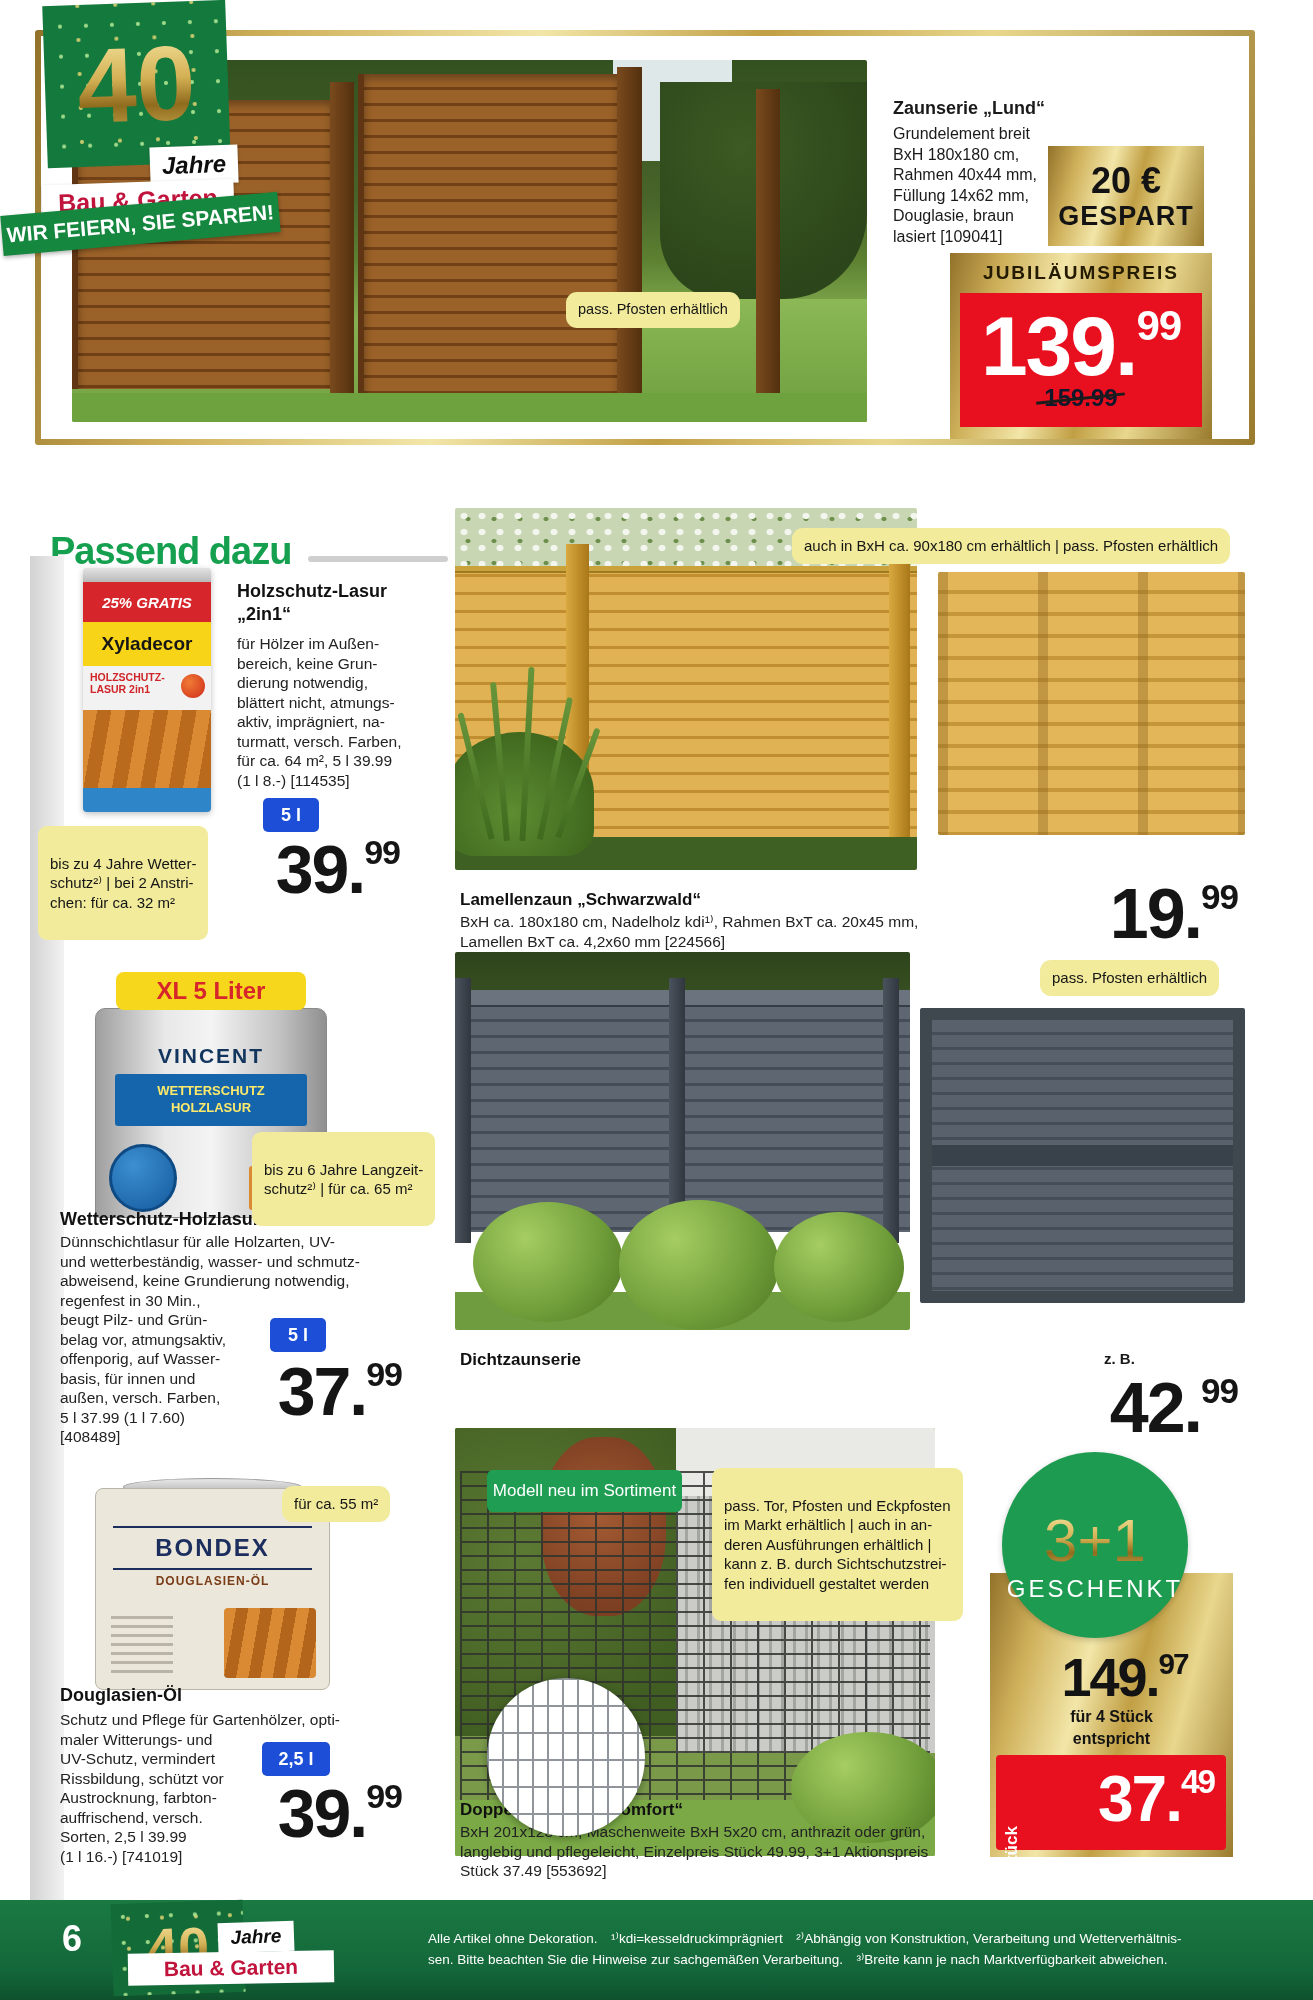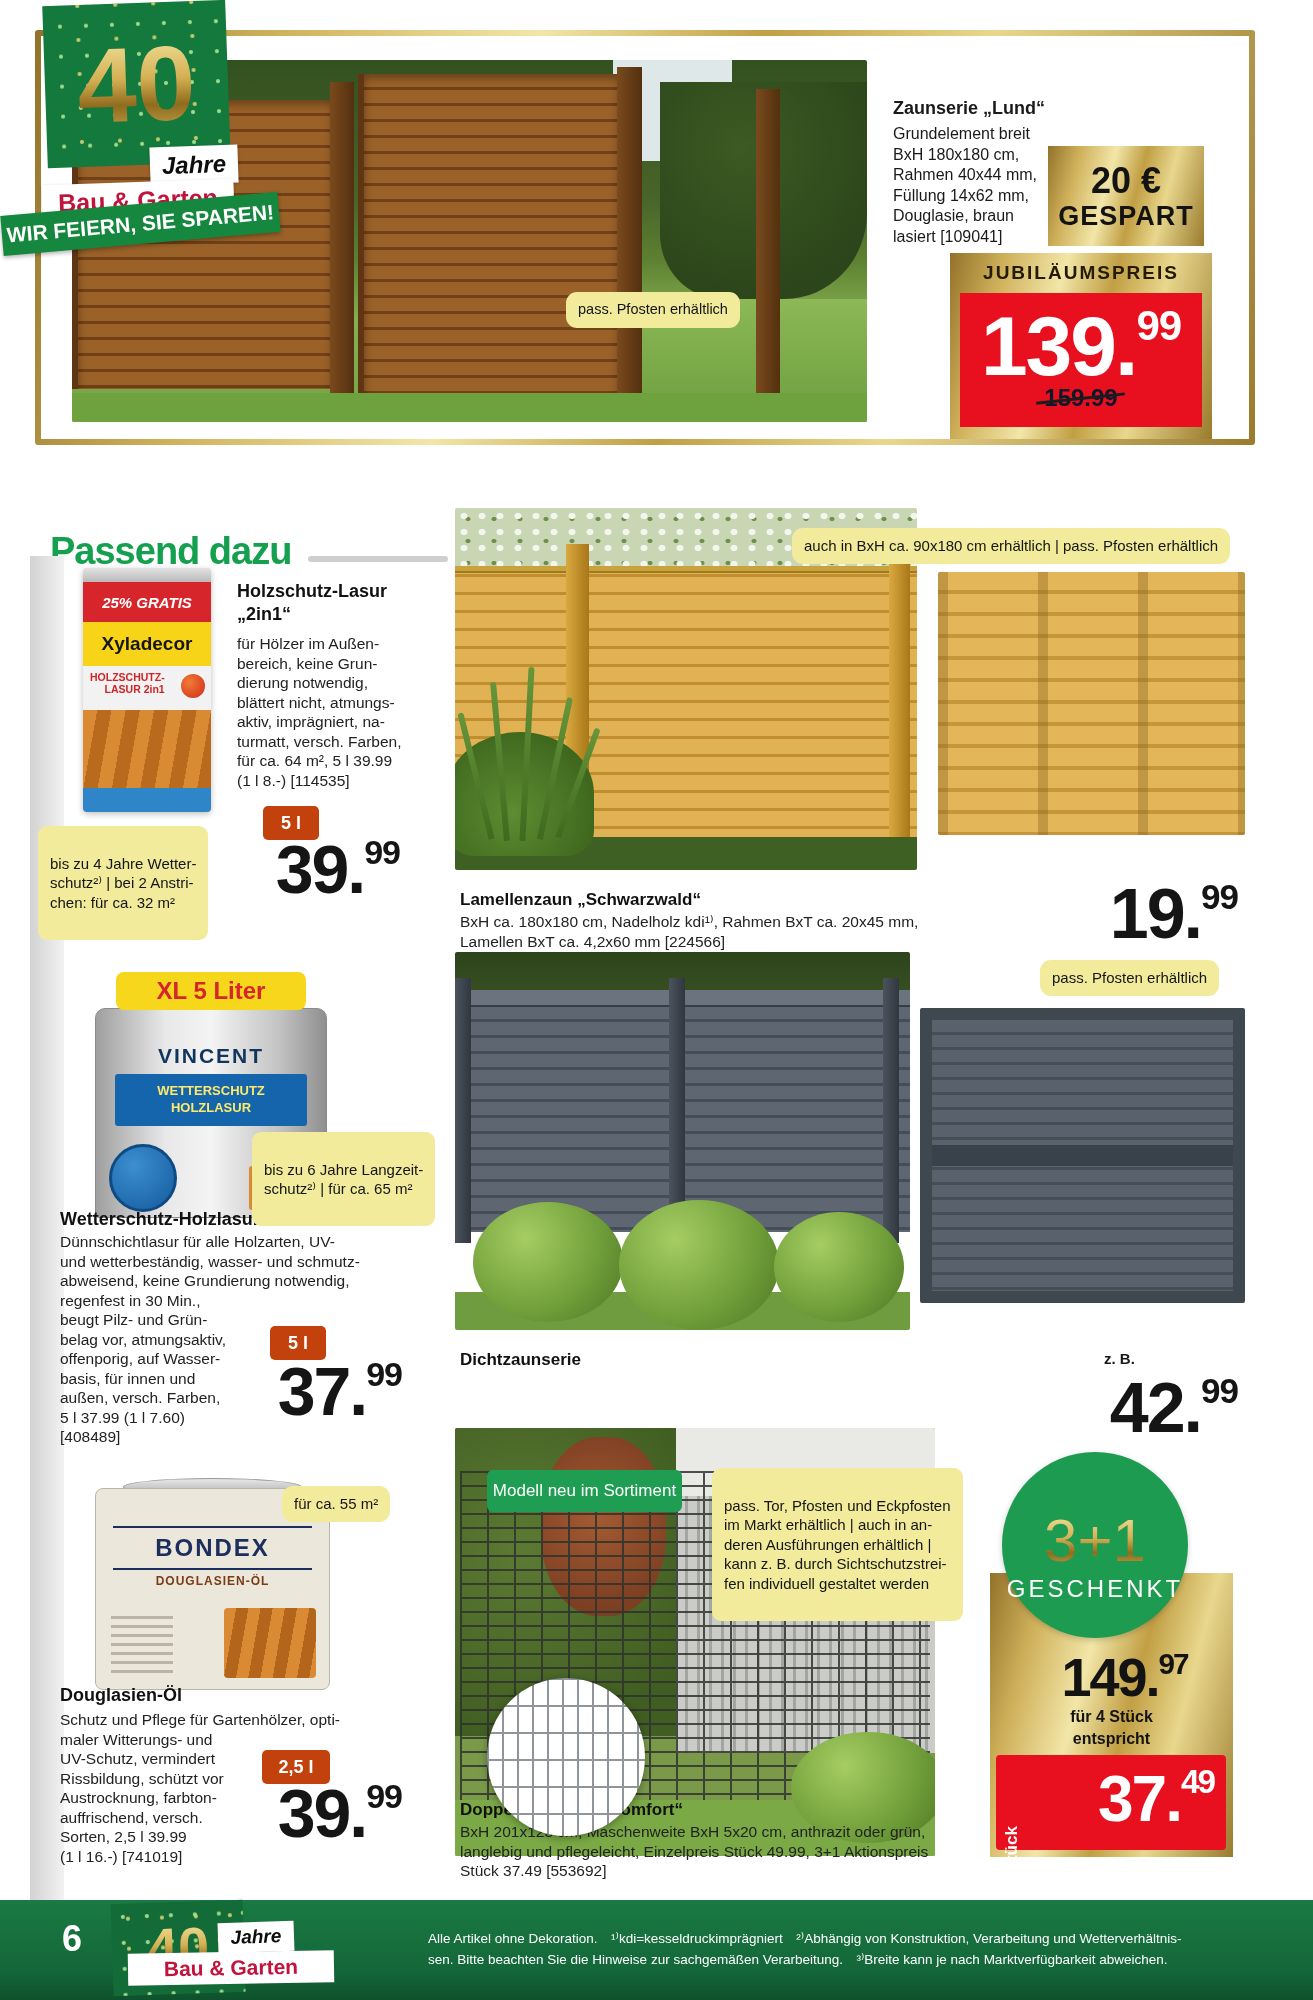--- a/index.html
+++ b/index.html
@@ -11,22 +11,22 @@
   .gold{background:linear-gradient(105deg,#92722a 0%,#cfb05a 18%,#f2e6a8 38%,#c19f44 55%,#e8d78d 72%,#9a7b2e 100%);}
   .gold-text{background:linear-gradient(180deg,#f4e6a0 0%,#d4b054 45%,#8f6b1d 70%,#caa94e 100%);
              -webkit-background-clip:text;background-clip:text;color:transparent;}
   .bubble{position:absolute;background:#f1eb9b;border-radius:9px;padding:8px 12px;
           font-size:15px;line-height:19.5px;color:#151515;white-space:pre-line;z-index:6;}
   .bubble.nowrap{white-space:nowrap;border-radius:11px;}
   .bubble .tail{position:absolute;width:0;height:0;border-style:solid;border-color:transparent;}
   .tail-up{border-width:0 10px 14px 12px;border-bottom-color:#f1eb9b;top:-13px;}
   .tail-down{border-width:14px 12px 0 10px;border-top-color:#f1eb9b;bottom:-13px;}
   .tail-right{border-width:0 0 22px 28px;border-left-color:#f1eb9b;right:-24px;bottom:-6px;}
-  .size-badge{position:absolute;background:#c2410c;color:#fff;font-weight:700;font-size:18px;
-              display:flex;align-items:center;justify-content:center;border-radius:5px;z-index:5;margin-top:8px;}
+  .size-badge{position:absolute;background:#1d4ed8;color:#fff;font-weight:700;font-size:18px;
+              display:flex;align-items:center;justify-content:center;border-radius:5px;z-index:5;}
   .price{position:absolute;font-weight:800;letter-spacing:-2px;line-height:.92;color:#151515;text-align:right;}
   .price .sup{font-size:.5em;vertical-align:top;position:relative;top:-.04em;letter-spacing:-1px;}
   .ptitle{position:absolute;font-weight:800;font-size:18px;line-height:23px;color:#111;white-space:pre-line;margin:0;}
   .pdesc{position:absolute;font-size:15.5px;line-height:19.5px;color:#222;white-space:pre-line;margin:0;}
   .photo{position:absolute;overflow:hidden;border-radius:2px;}
 
   
   .hero-frame{left:35px;top:30px;width:1220px;height:415px;border-radius:3px;}
   .hero-inner{position:absolute;left:6px;top:6px;right:6px;bottom:6px;background:#fff;}
   .hero-photo{left:72px;top:60px;width:795px;height:362px;}
@@ -90,21 +90,21 @@
   
   .pack{position:absolute;border-radius:4px;overflow:hidden;box-shadow:0 2px 6px rgba(0,0,0,.25);}
   .pack-xyl{left:83px;top:568px;width:128px;height:244px;background:#ddd;}
   .x-top{height:14px;background:linear-gradient(180deg,#e3e3e3,#b9b9b9);}
   .x-promo{height:40px;background:#d6262c;color:#fff;font-weight:800;font-style:italic;font-size:15px;
            display:flex;align-items:center;justify-content:center;}
   .x-brand{height:44px;background:#f7d417;color:#161616;font-weight:800;font-size:19px;
            display:flex;align-items:center;justify-content:center;}
   .x-label{height:44px;background:#f2f2f2;position:relative;}
   .x-label-text{position:absolute;left:7px;top:5px;font-size:10.5px;line-height:12px;font-weight:800;
-                color:#cf2428;white-space:pre-line;text-align:right;}
+                color:#cf2428;white-space:pre-line;}
   .x-dot{position:absolute;right:6px;top:8px;width:24px;height:24px;border-radius:50%;
          background:radial-gradient(circle at 35% 35%,#f07b35,#cf2b1a);}
   .x-wood{height:78px;background:repeating-linear-gradient(100deg,#d98a33 0 14px,#b96a1d 14px 28px);}
   .x-bottom{height:24px;background:#2e86c8;}
 
   .pack-vin{left:95px;top:972px;width:232px;height:246px;overflow:visible;box-shadow:none;}
   .v-tab{position:absolute;left:21px;top:0;width:190px;height:38px;background:#f6d71b;border-radius:8px;
          display:flex;align-items:center;justify-content:center;font-size:24px;font-weight:800;color:#d6262c;z-index:3;}
   .v-can{position:absolute;left:0;top:36px;right:0;bottom:0;border-radius:10px 10px 4px 4px;border:1px solid #8a8a8a;
          background:linear-gradient(90deg,#9f9f9f,#e8e8e8 30%,#f4f4f4 50%,#c2c2c2 80%,#8f8f8f);}

